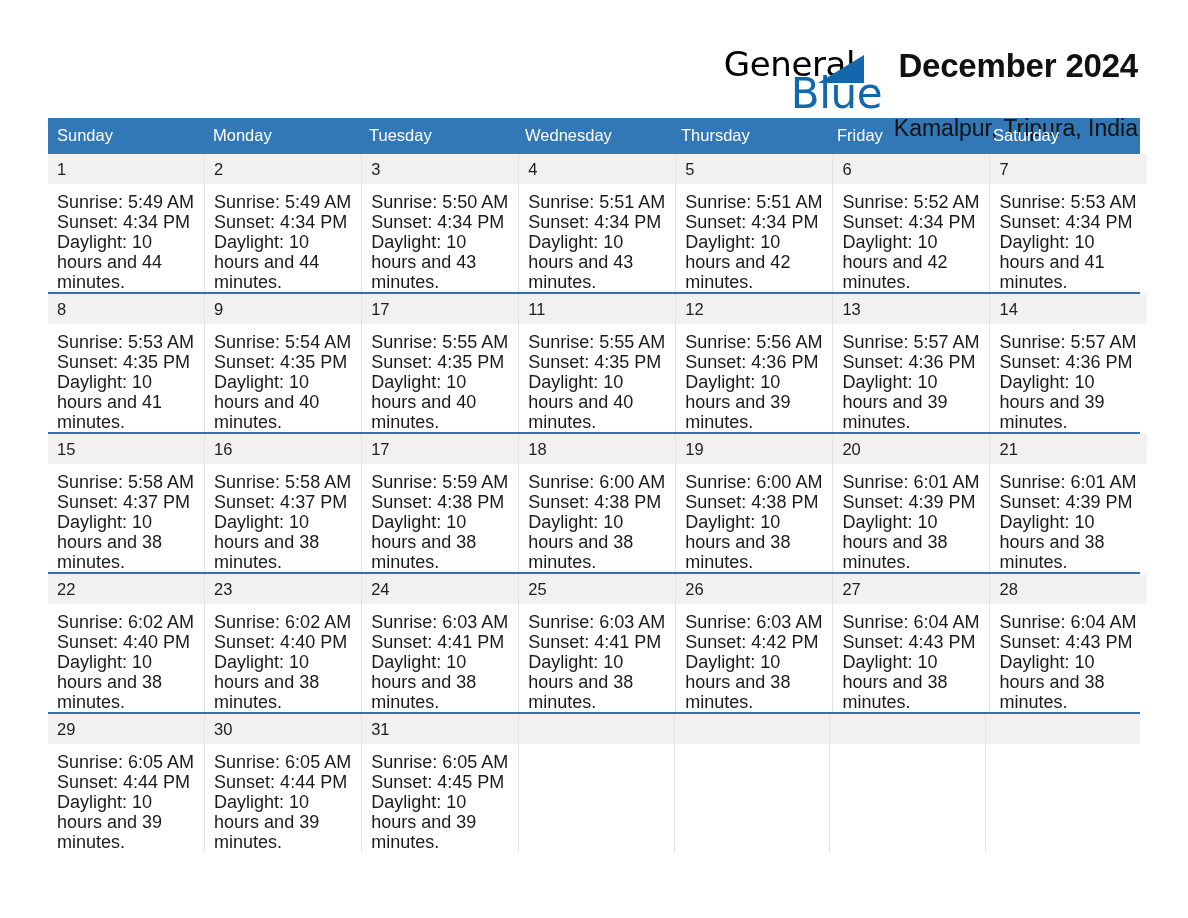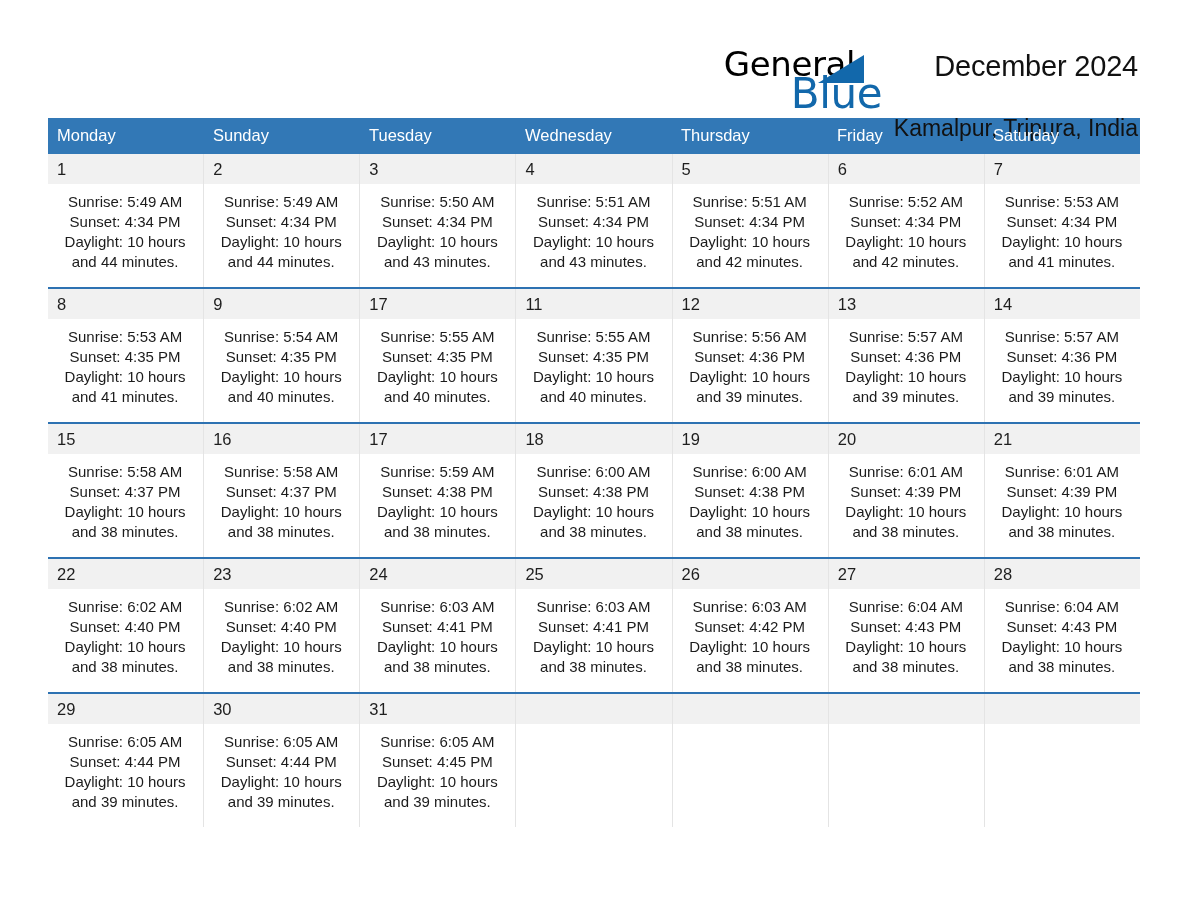--- a/index.html
+++ b/index.html
@@ -67,23 +67,23 @@
     letter-spacing: -0.4px;
     color: #1268ab;
     font-family: "DejaVu Sans", sans-serif;
     font-weight: 400;
   }
   .title-block {
     text-align: right;
     padding-right: 2px;
   }
   .cal-title {
-    font-size: 29px;
+    font-size: 33px;
     line-height: 48px;
-    font-weight: 400;
+    font-weight: 700;
     color: #111111;
     letter-spacing: -0.2px;
     white-space: nowrap;
   }
   .cal-subtitle {
     margin-top: 24px;
     font-size: 23px;
     line-height: 28px;
     font-weight: 400;
     color: #111111;
@@ -128,24 +128,23 @@
     background: #f1f1f1;
     padding: 5px 0 4px 9px;
     font-size: 16.5px;
     line-height: 21px;
     color: #1e1e1e;
     min-height: 21px;
   }
   .day-cell.empty .daynum-band { background: #f1f1f1; }
   .day-body {
     padding: 8px 10px 0 9px;
-    font-size: 15px;
+    font-size: 18px;
     line-height: 20px;
     color: #1b1b1b;
-    text-align: center;
   }
   .day-body div { white-space: nowrap; }
   .day-body .wrap { white-space: normal; }
 </style>
 </head>
 <body>
 
 <div class="page">
 
   <div class="header">
@@ -159,22 +158,22 @@
     <div class="title-block">
       <div class="cal-title">December 2024</div>
       <div class="cal-subtitle">Kamalpur, Tripura, India</div>
     </div>
 
   </div>
 
   <div class="calendar">
 
     <div class="weekday-row">
+      <div class="weekday">Sunday</div>
       <div class="weekday">Monday</div>
-      <div class="weekday">Sunday</div>
       <div class="weekday">Tuesday</div>
       <div class="weekday">Wednesday</div>
       <div class="weekday">Thursday</div>
       <div class="weekday">Friday</div>
       <div class="weekday">Saturday</div>
     </div>
 
     <div id="weeks-container">
         <div class="week-row first">
           <div class="day-cell">

